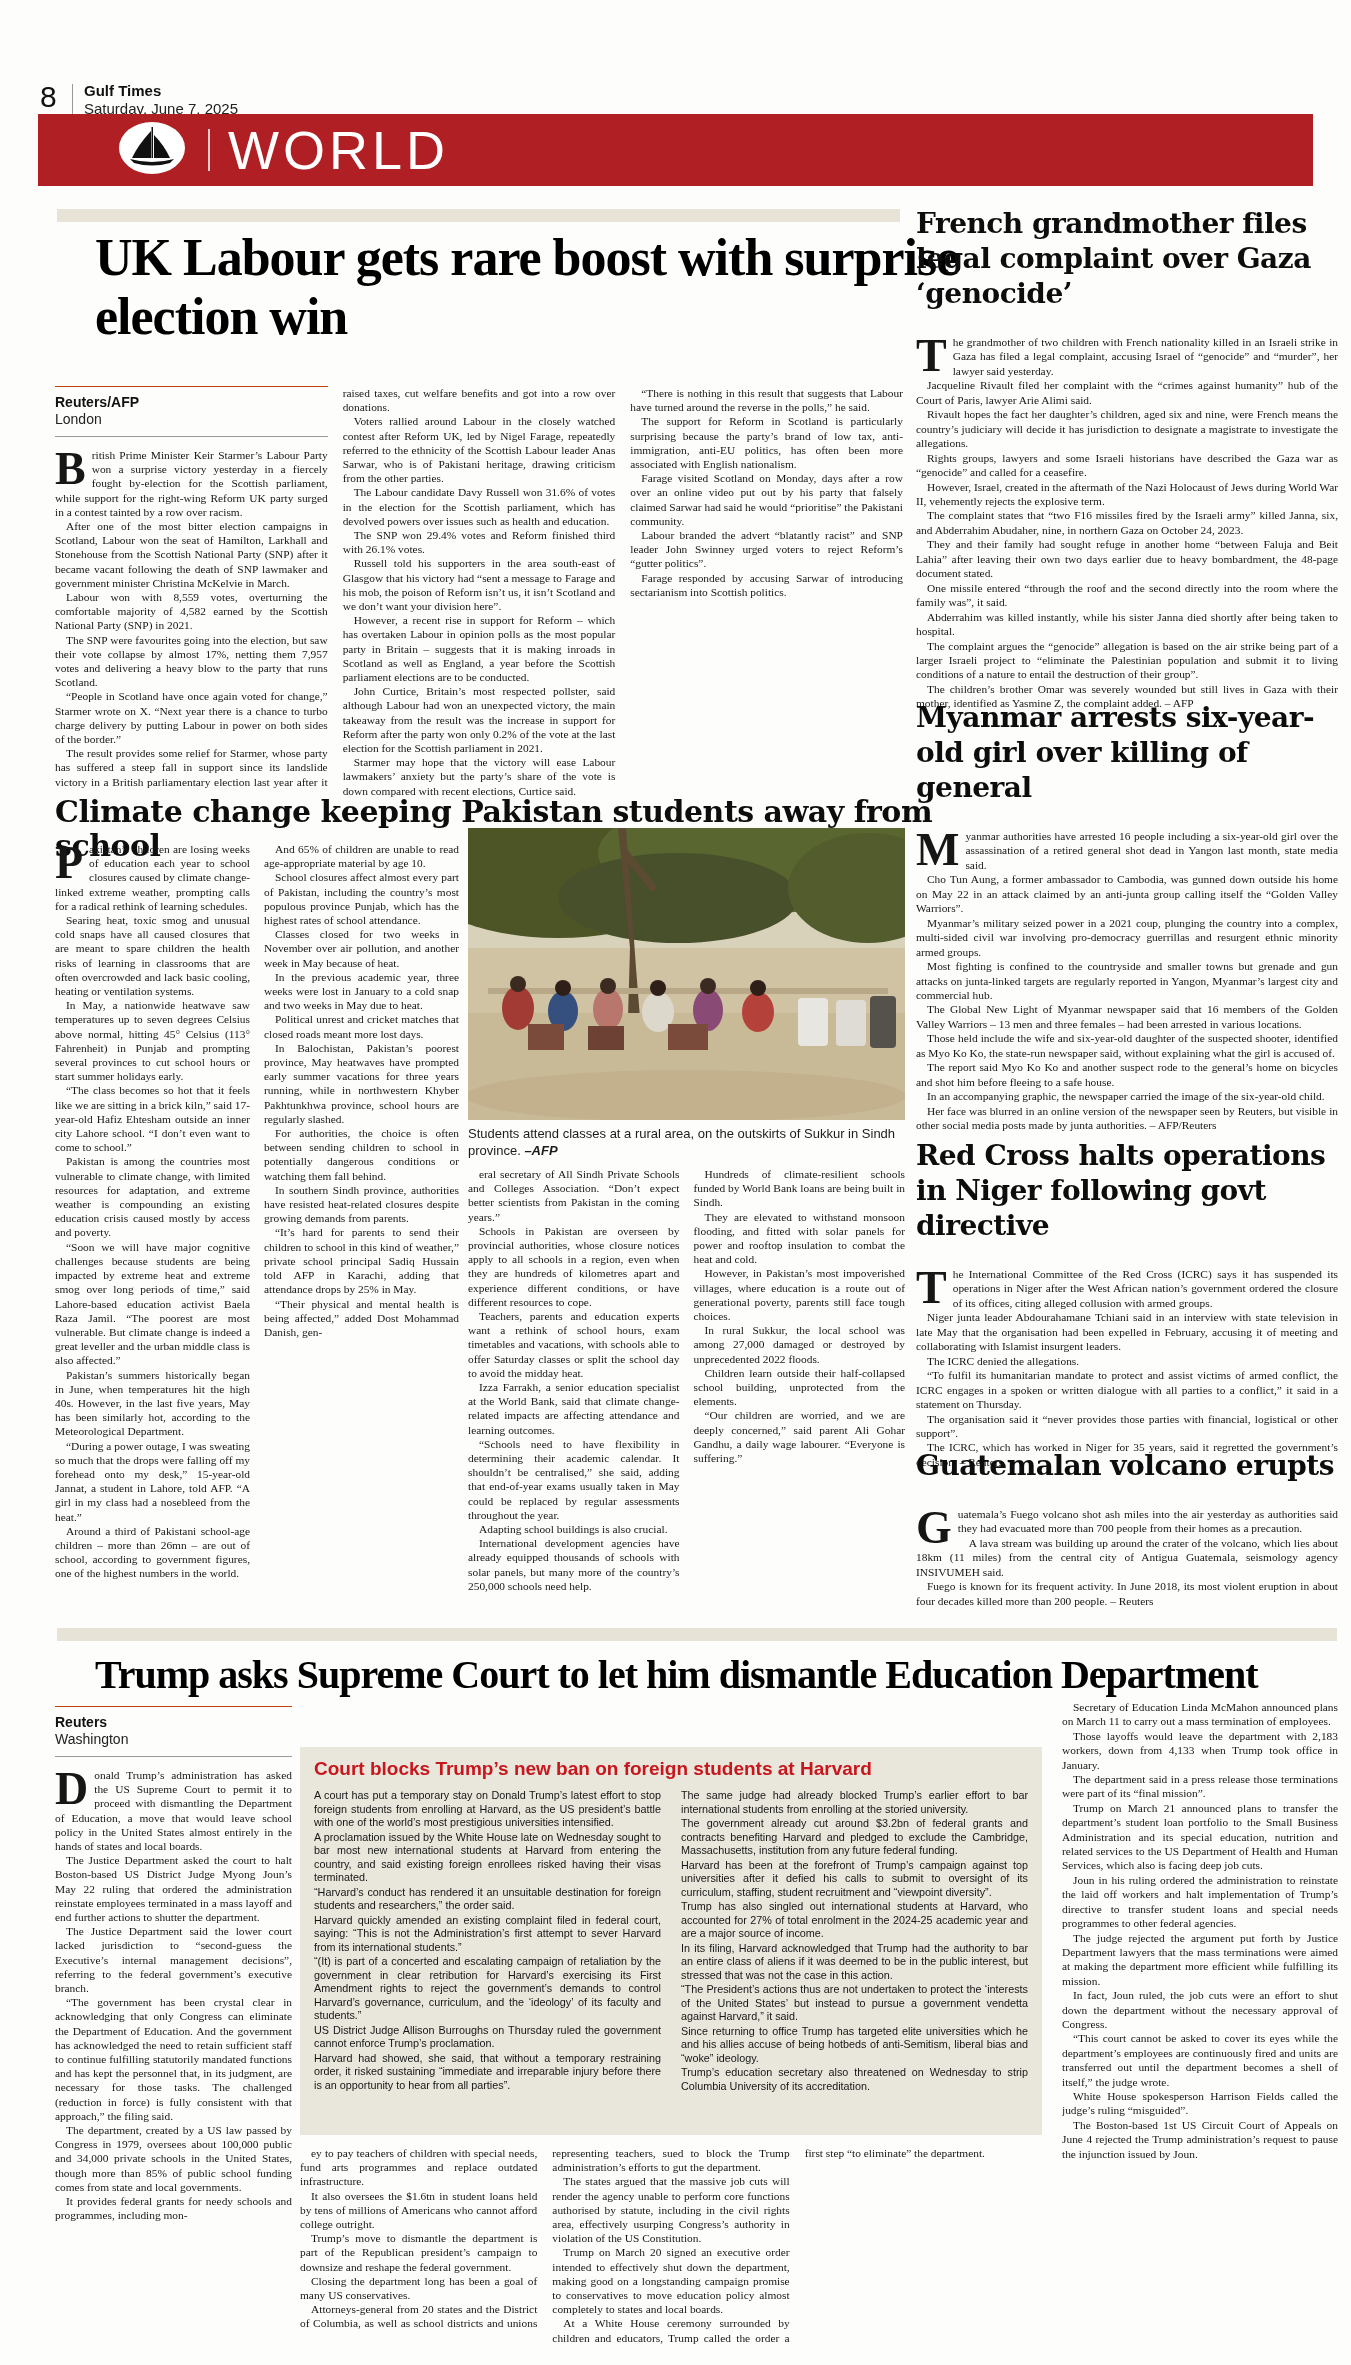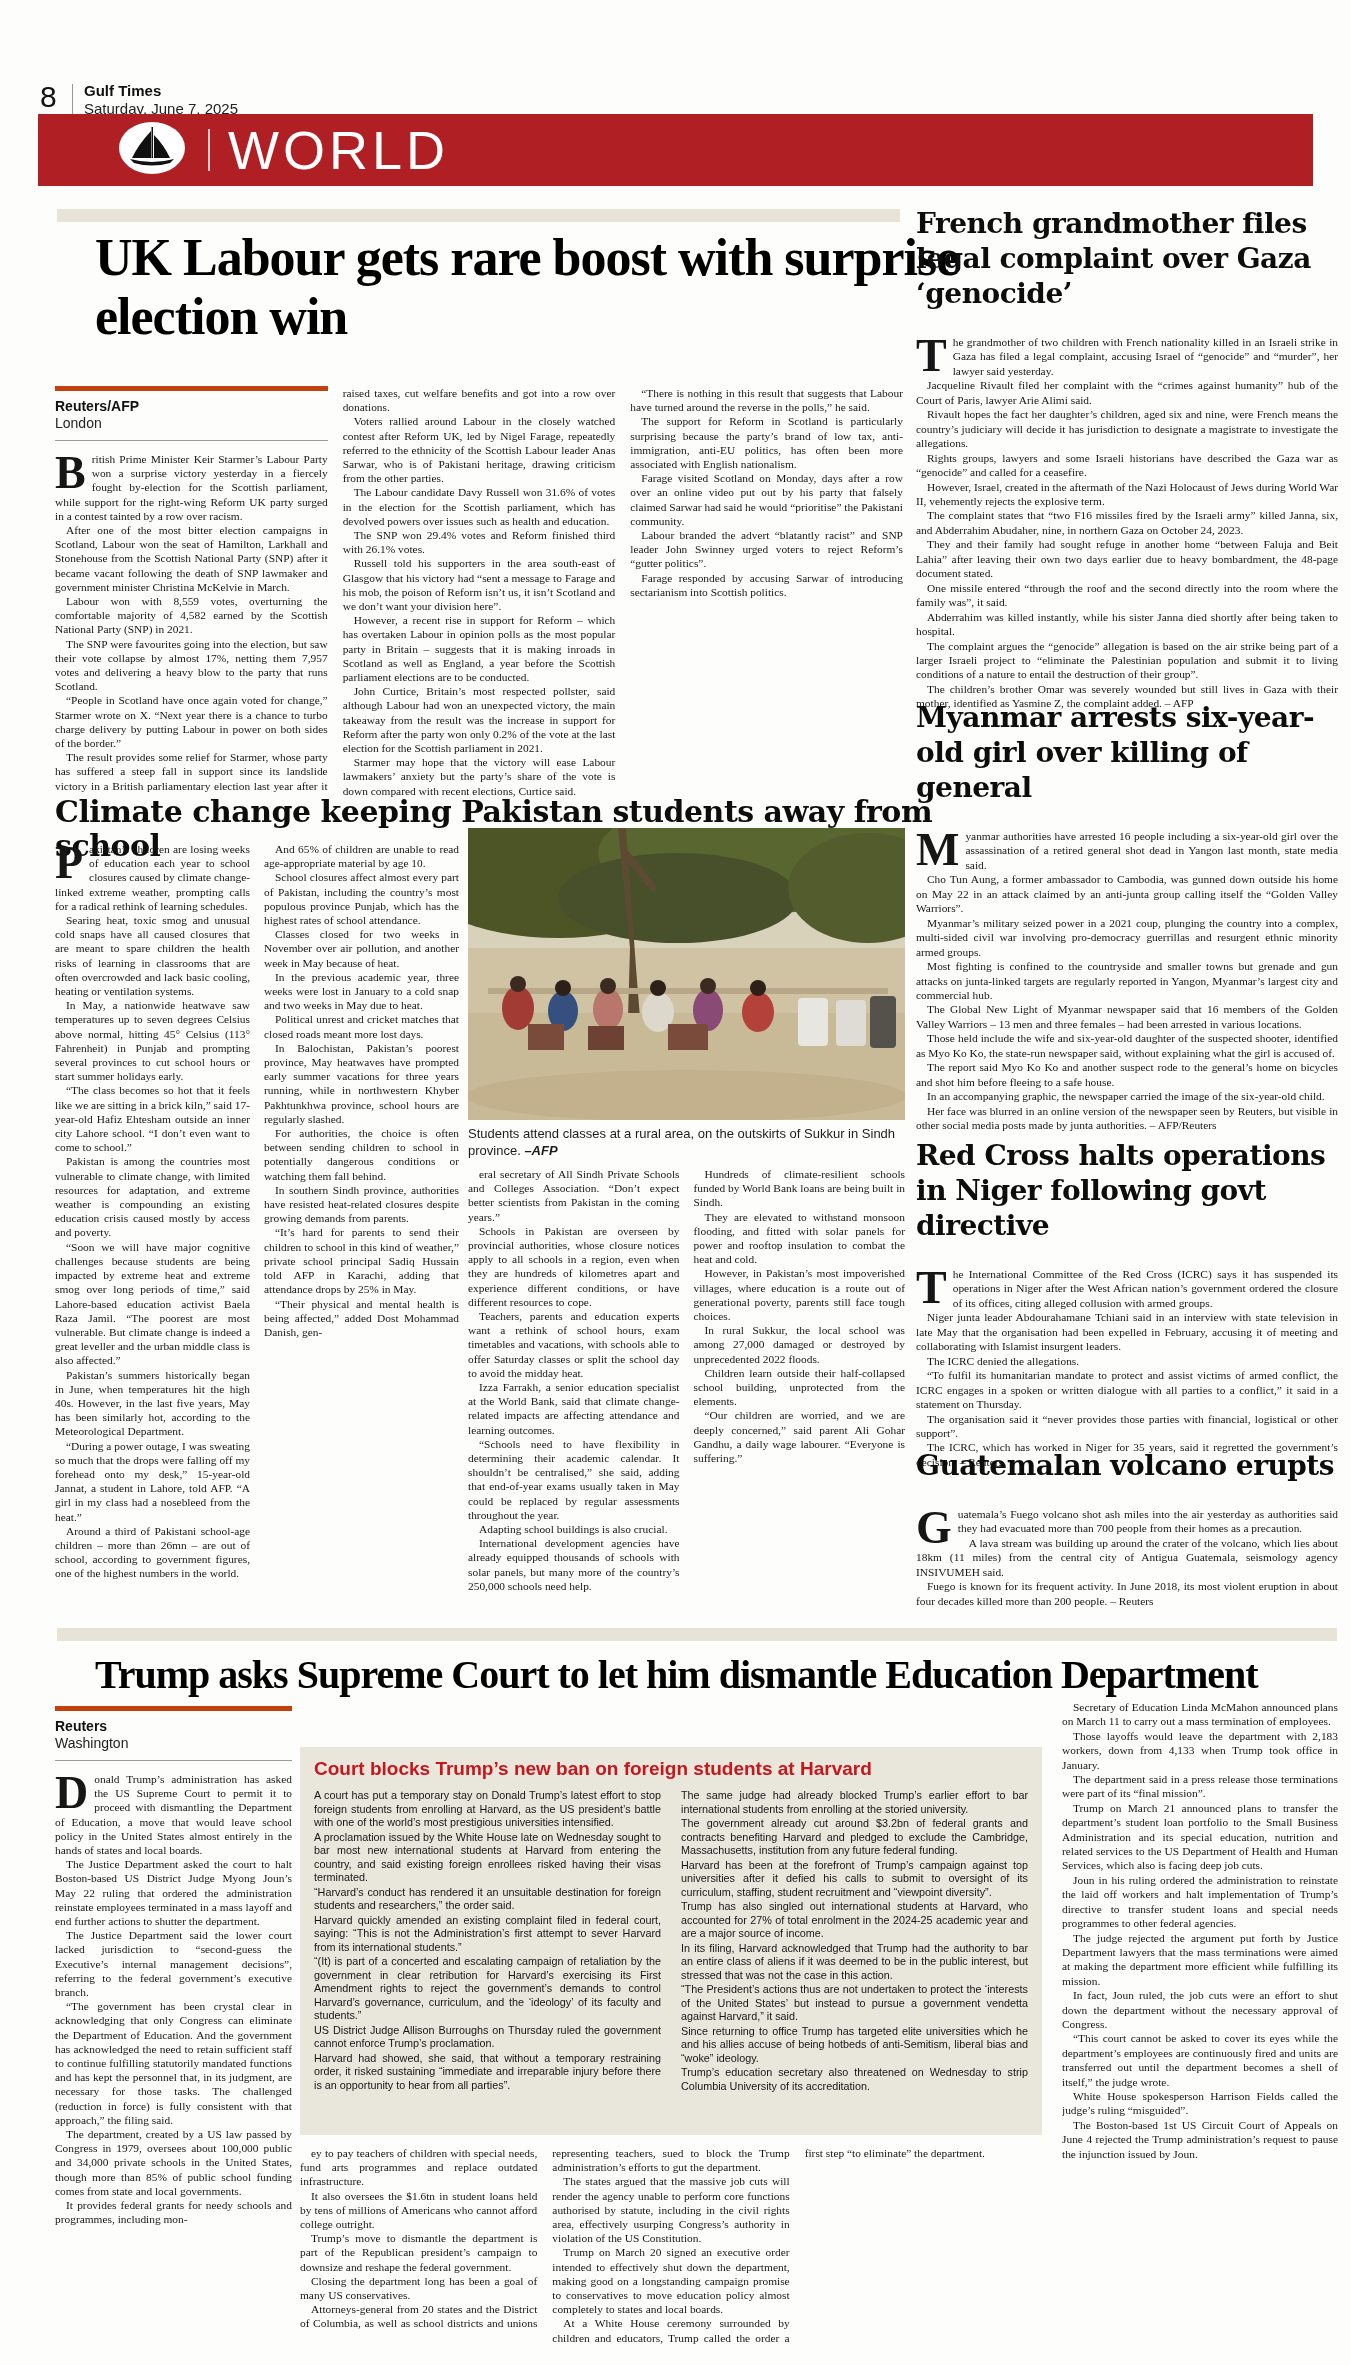--- a/index.html
+++ b/index.html
@@ -24,21 +24,21 @@
 
   
   .hl-main{font-family:"Liberation Serif",serif;font-weight:700;color:#000;letter-spacing:-1px;margin-left:40px;}
   #uk-headline{font-size:52px;line-height:59px;}
   #trump-headline{font-size:40px;line-height:46px;white-space:nowrap;}
   .hl-slab{font-family:"DejaVu Serif",serif;font-weight:700;color:#0d0d0d;letter-spacing:-0.5px;}
   #pk-headline{font-size:30px;line-height:34px;}
   .rail-hl{font-size:28px;line-height:35px;margin:0 0 12px 0;}
 
   
-  .byline{border-top:5px solid #c2410c;border-bottom:1px solid #9a9a9a;
+  .byline{border-top:1px solid #c2410c;border-bottom:1px solid #9a9a9a;
           padding:7px 0 8px 0;margin-bottom:11px;font-family:"Liberation Sans",sans-serif;}
   .byline .src{font-weight:700;font-size:14px;line-height:17px;color:#111;}
   .byline .loc{font-weight:400;font-size:14px;line-height:17px;color:#222;}
 
   
   .body{font-size:11.4px;line-height:14.2px;text-align:justify;overflow:hidden;}
   .body p{margin:0;text-indent:11px;}
   .body p.dc{text-indent:0;}
   .cols2{column-count:2;column-gap:14px;column-fill:auto;}
   .cols3{column-count:3;column-gap:15px;column-fill:auto;}

